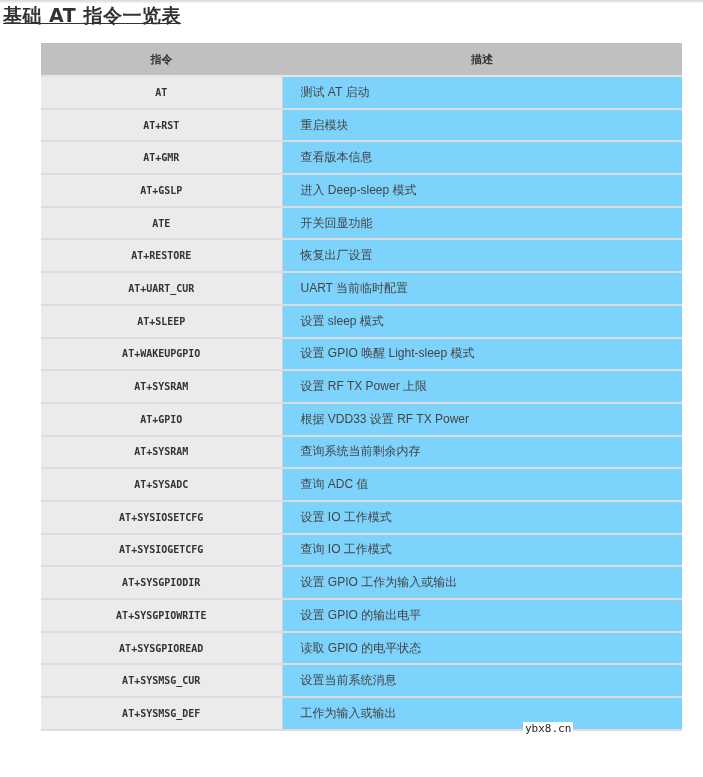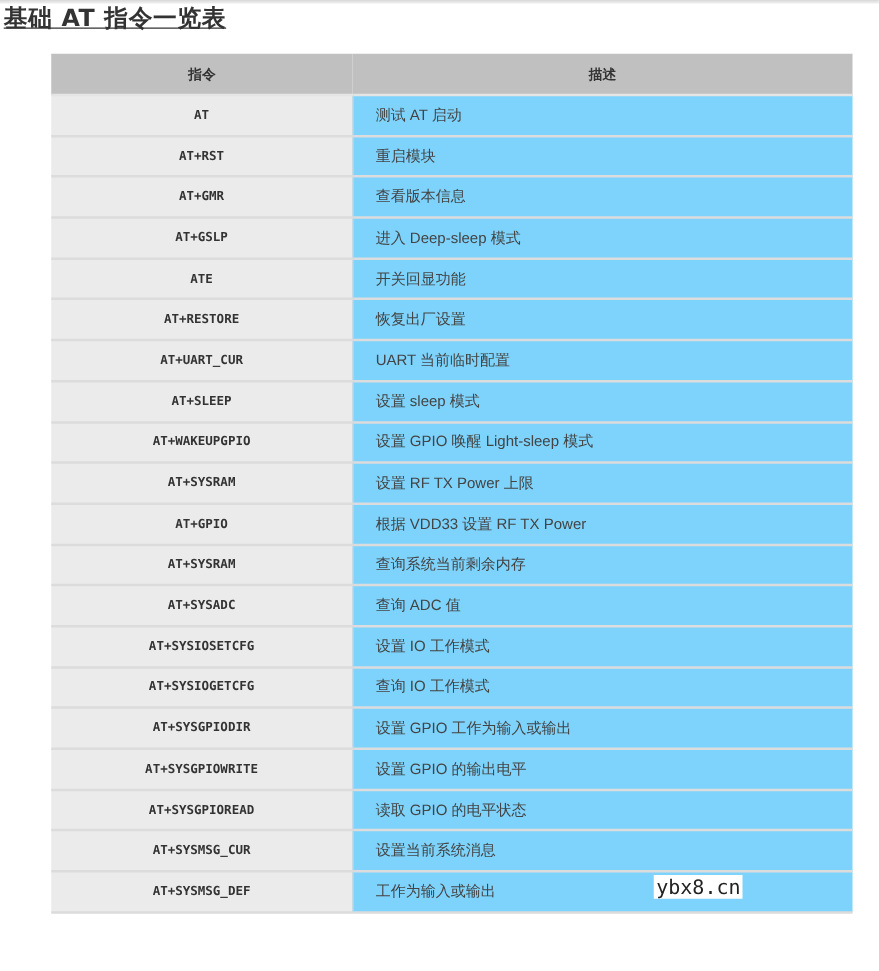--- a/index.html
+++ b/index.html
@@ -37,23 +37,23 @@
       margin-left: 32px;
     }
     table.at td.desc {
       background: #7dd3fc; text-align: left; padding-left: 18px;
       font-family: "Liberation Sans", "DejaVu Sans", sans-serif;
       font-size: 12px; color: #444444;
     }
     col.c1 { width: 241px; }
     col.c2 { width: 400px; }
     .watermark {
-      position: absolute; left: 523px; top: 700px;
+      position: absolute; left: 523px; top: 722px;
       font-family: "DejaVu Sans Mono", "Liberation Mono", monospace;
-      font-size: 16px; color: #222222; background: #ffffff; padding: 0 2px;
+      font-size: 11px; color: #222222; background: #ffffff; padding: 0 2px;
     }
   </style>
 </head>
 <body>
 
 <div class="topline"></div>
 
 <h1 class="title">基础 AT 指令一览表</h1>
 
 <table class="at">

